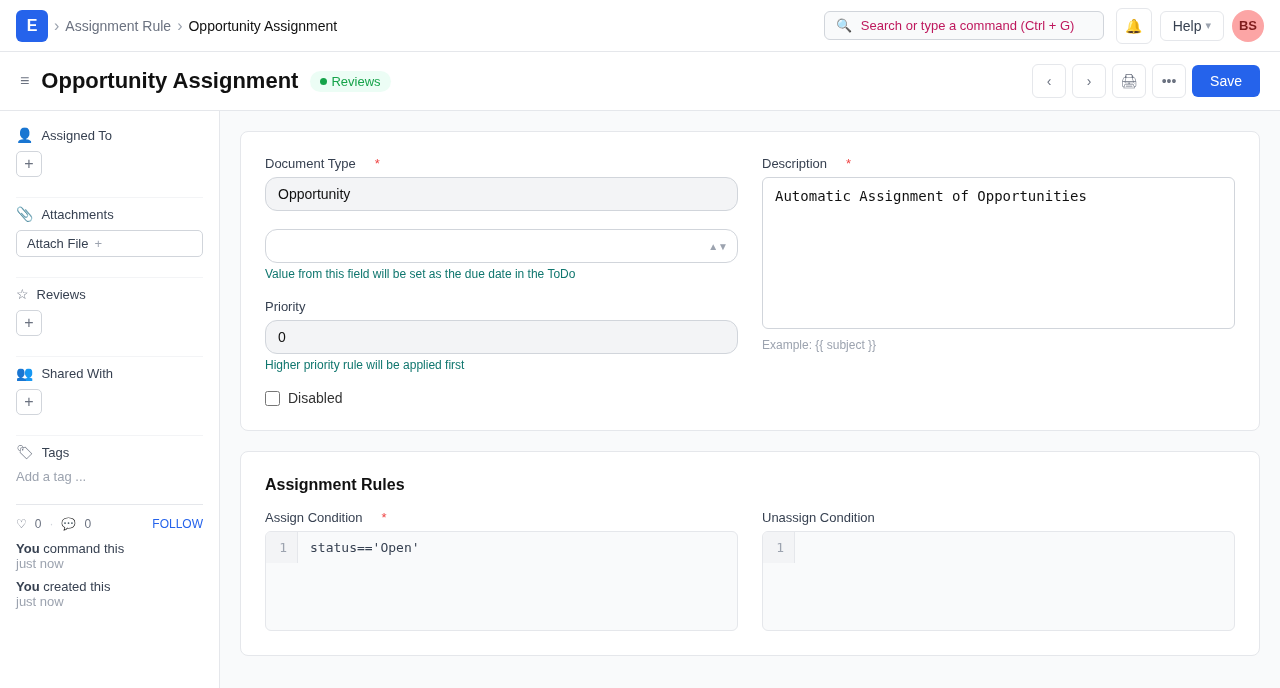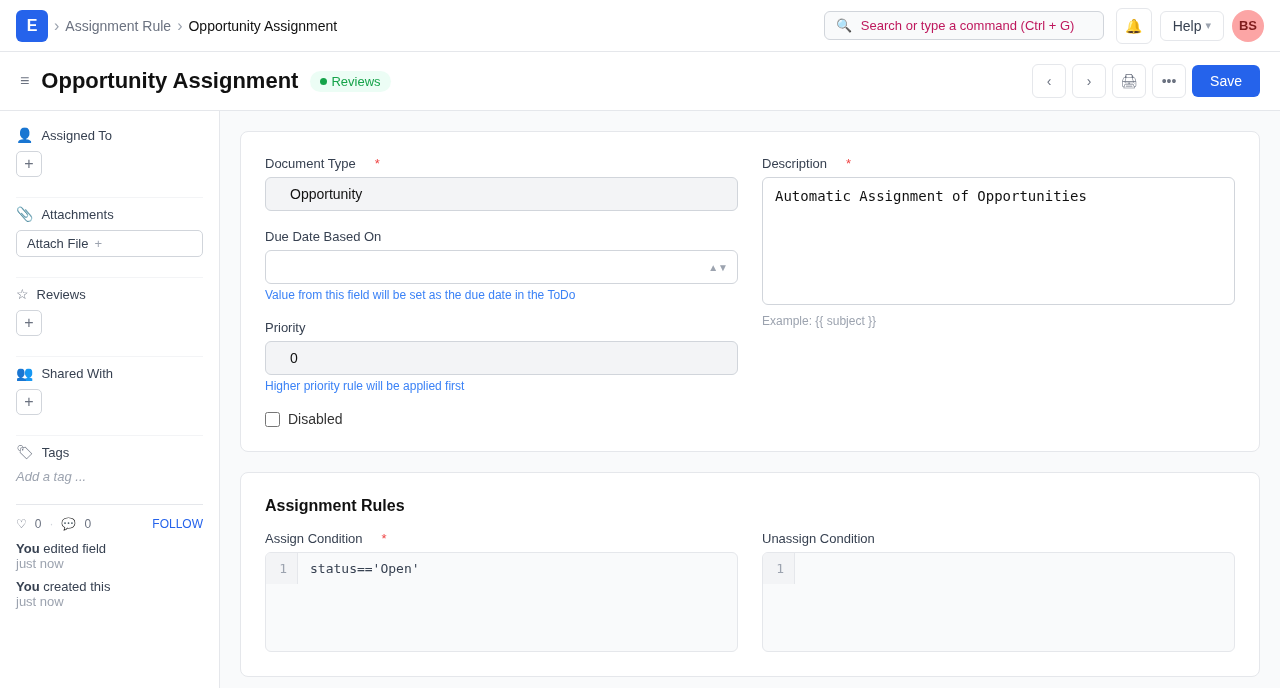--- a/index.html
+++ b/index.html
@@ -73,42 +73,42 @@
     .add-btn {
       width: 26px; height: 26px; border: 1px solid #d1d5db; border-radius: 5px;
       display: flex; align-items: center; justify-content: center; cursor: pointer; color: #6b7280;
       background: #fff; font-size: 16px; font-weight: 400;
     }
     .attach-btn {
       display: flex; align-items: center; gap: 6px; border: 1px solid #d1d5db; border-radius: 5px;
       padding: 5px 10px; font-size: 13px; color: #374151; cursor: pointer; background: #fff;
     }
     .sidebar-divider { height: 1px; background: #f3f4f6; margin: 8px 0; }
-    .tag-add { color: #9ca3af; font-size: 13px; cursor: pointer; font-style: italic; }
+    .tag-add { color: #9ca3af; font-size: 13px; cursor: pointer; }
     .follow-btn { color: #2563eb; font-size: 12px; font-weight: 500; cursor: pointer; margin-left: auto; }
 
     
     .content { flex: 1; overflow-y: auto; background: #f9fafb; padding: 20px; }
     .content-card {
       background: #fff; border: 1px solid #e5e7eb; border-radius: 8px; padding: 24px; margin-bottom: 20px;
     }
     .form-row { display: flex; gap: 24px; }
     .form-group { flex: 1; margin-bottom: 18px; }
     .form-label { font-size: 13px; font-weight: 500; color: #374151; margin-bottom: 6px; display: flex; align-items: center; gap: 19px; }
     .required { color: #ef4444; }
     .form-input {
-      width: 100%; border: 1px solid #d1d5db; border-radius: 6px; padding: 8px 24px;
+      width: 100%; border: 1px solid #d1d5db; border-radius: 12px; padding: 8px 12px;
       font-size: 14px; color: #111; background: #f3f4f6; outline: none;
     }
     .form-input-white { background: #fff; }
     .form-textarea {
       width: 100%; border: 1px solid #d1d5db; border-radius: 6px; padding: 10px 12px;
-      font-size: 14px; color: #111; background: #fff; resize: none; outline: none; height: 128px;
-    }
-    .form-hint { font-size: 12px; color: #3b82f6; margin-top: 4px; }
+      font-size: 14px; color: #111; background: #fff; resize: none; outline: none; height: 152px;
+    }
+    .form-hint { font-size: 12px; color: #0f766e; margin-top: 4px; }
     .form-example { font-size: 12px; color: #9ca3af; margin-top: 6px; }
     .select-wrapper { position: relative; }
     .select-arrows {
       position: absolute; right: 10px; top: 50%; transform: translateY(-50%); color: #9ca3af; font-size: 10px; pointer-events: none;
     }
     .checkbox-row { display: flex; align-items: center; gap: 8px; margin-top: 16px; }
     .checkbox-input { width: 15px; height: 15px; border: 1px solid #d1d5db; border-radius: 3px; cursor: pointer; }
 
     
     .section-title { font-size: 16px; font-weight: 600; color: #111; margin-bottom: 16px; }
@@ -227,21 +227,21 @@
         <span>0</span>
         <span style="color:#d1d5db;">·</span>
         <span>💬</span>
         <span>0</span>
         <span class="follow-btn" style="margin-left:auto;">FOLLOW</span>
       </div>
 
       <div class="activity-section" style="padding:0;">
         <div class="activity-item">
           <span class="activity-name">You</span>
-          <span> edited field</span>
+          <span> command this</span>
           <br><span class="activity-time">just now</span>
         </div>
         <div class="activity-item" style="margin-top:8px;">
           <span class="activity-name">You</span>
           <span> created this</span>
           <br><span class="activity-time">just now</span>
         </div>
       </div>
     </div>
   </div>
@@ -254,21 +254,20 @@
         <div style="flex:1;">
           <div class="form-group">
             <div class="form-label">
               <span>Document Type</span>
               <span class="required">*</span>
             </div>
             <input type="text" class="form-input" value="Opportunity" style="">
           </div>
 
           <div class="form-group">
-            <div class="form-label">Due Date Based On</div>
             <div class="select-wrapper">
               <input type="text" class="form-input form-input-white" value="" style="">
               <span class="select-arrows">▲▼</span>
             </div>
             <div class="form-hint">Value from this field will be set as the due date in the ToDo</div>
           </div>
 
           <div class="form-group">
             <div class="form-label">Priority</div>
             <input type="text" class="form-input" value="0" style="">

